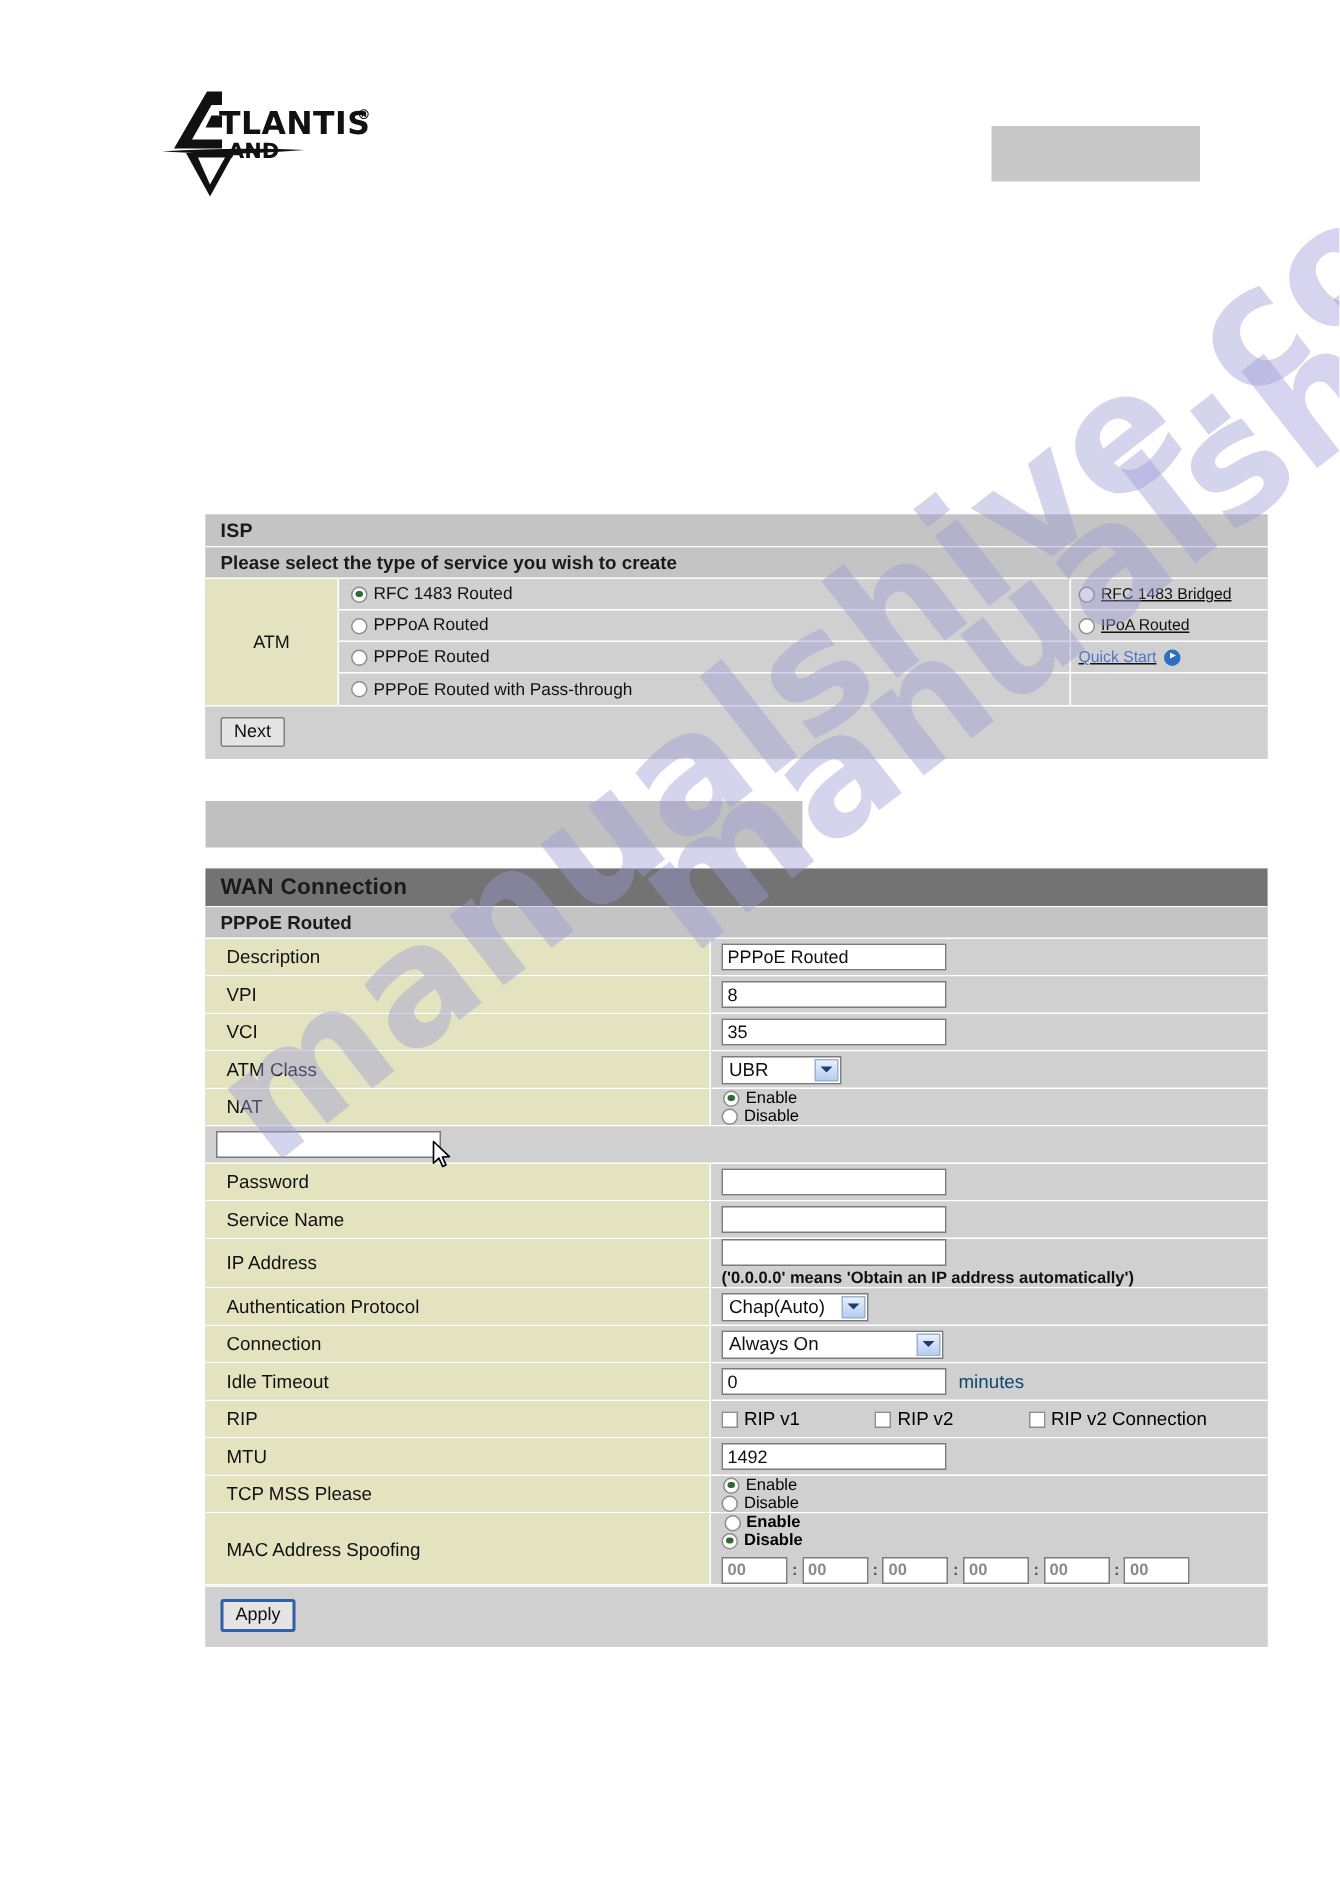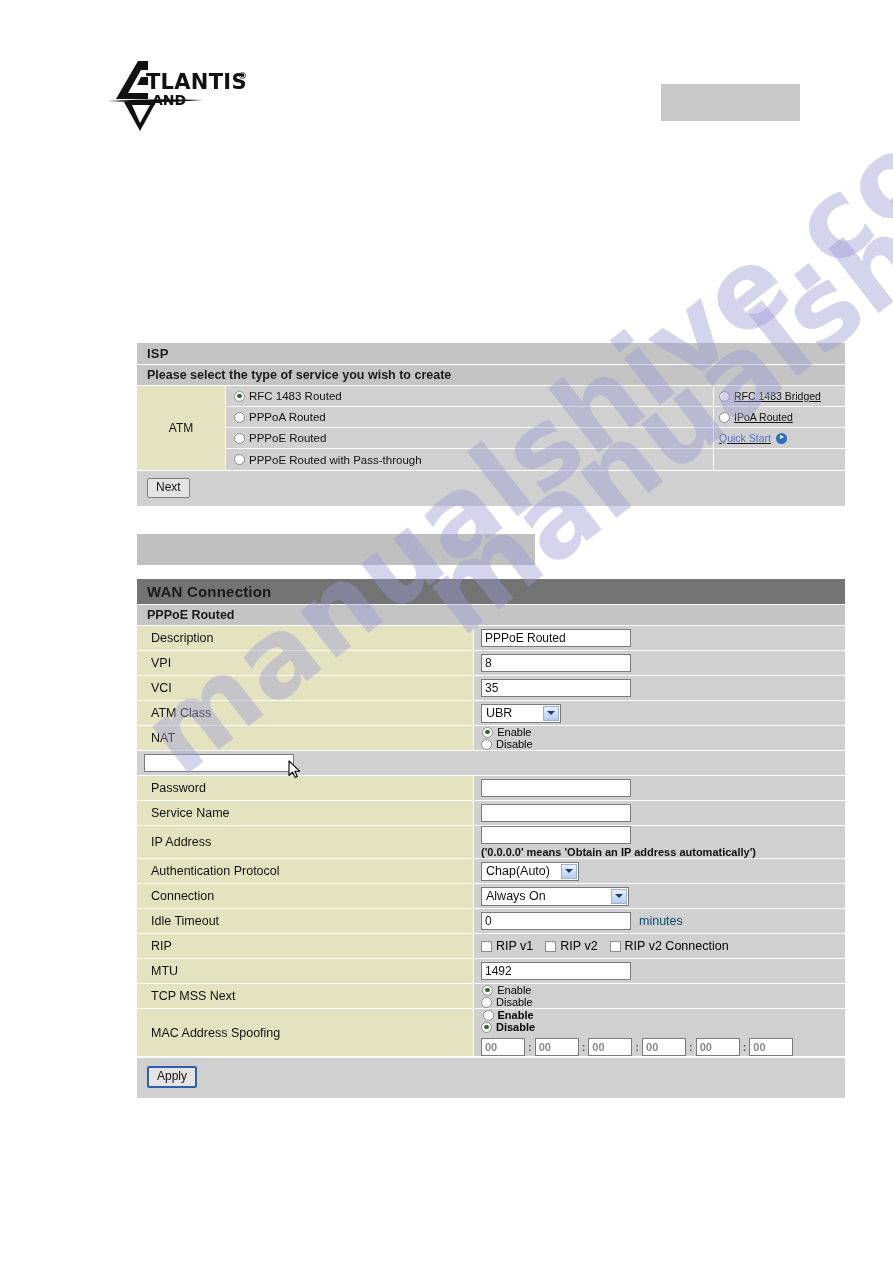--- a/index.html
+++ b/index.html
@@ -332,21 +332,21 @@
   .sel .arrow-box::after {
     content: "";
     border-left: 4px solid transparent;
     border-right: 4px solid transparent;
     border-top: 4.5px solid #1c3c78;
   }
 
   .radio-group { display: inline-flex; align-items: center; font-size: 11px; flex-direction: column; }
   .radio-group .opt { display: inline-flex; align-items: center; margin-right: 9px; }
 
-  .checkbox-group { display: inline-flex; font-size: 12.5px; }
+  .checkbox-group { display: inline-flex; font-size: 12.5px; gap: 38px; }
   .checkbox-group .opt { display: inline-flex; align-items: center; margin-right: 12px; }
 
   .hint {
     font-size: 11px;
     color: #111;
     padding-top: 2px;
   }
   .suffix {
     font-size: 12.5px;
     color: #0c4a6e;
@@ -587,21 +587,21 @@
   </div>
 
   <div class="frow">
     <div class="flabel">MTU</div>
     <div class="fvalue">
       <div class="tin w150">1492</div>
     </div>
   </div>
 
   <div class="frow">
-    <div class="flabel">TCP MSS Next</div>
+    <div class="flabel">TCP MSS Please</div>
     <div class="fvalue">
       <span class="radio-group">
         <span class="opt">
           <span class="radio checked"></span>
           <span>Enable</span>
         </span>
         <span class="opt">
           <span class="radio"></span>
           <span>Disable</span>
         </span>

